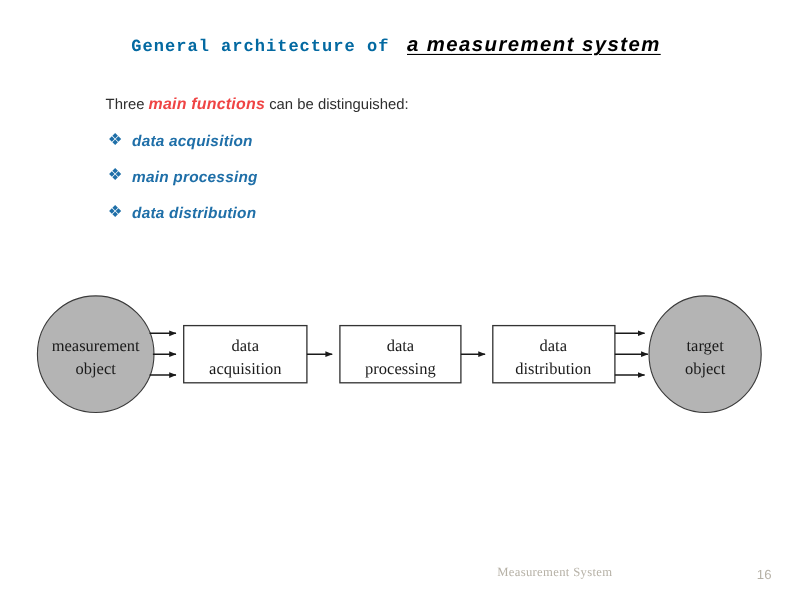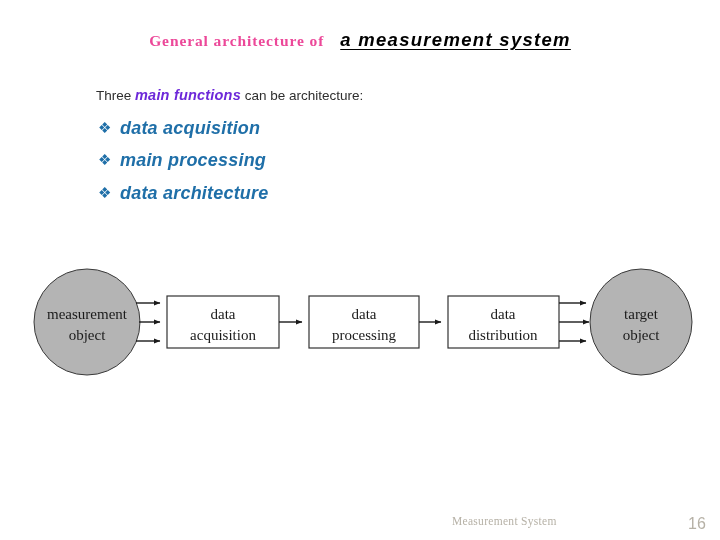--- a/index.html
+++ b/index.html
@@ -18,24 +18,24 @@
   
   #slide-title {
     position: absolute;
     left: 0;
     top: 29px;
     width: 720px;
     text-align: center;
     white-space: nowrap;
   }
   #slide-title .t-plain {
-    font-family: Liberation Serif, serif;
+    font-family: Liberation Mono, monospace;
     font-weight: bold;
     font-size: 15.5px;
-    color: #ec4899;
+    color: #0369a1;
     letter-spacing: 0.9px;
     vertical-align: baseline;
   }
   #slide-title .t-emph {
     font-family: "Liberation Sans", sans-serif;
     font-weight: bold;
     font-style: italic;
     font-size: 18.5px;
     color: #000000;
     letter-spacing: 1.3px;
@@ -59,21 +59,21 @@
     font-family: "Liberation Sans", sans-serif;
     font-weight: normal;
     color: #2e2e2e;
     margin-top: 12px;
   }
   #intro-line .intro-strong {
     font-family: "Liberation Sans", sans-serif;
     font-weight: bold;
     font-style: italic;
     font-size: 14.5px;
-    color: #6d28d9;
+    color: #ef4444;
     letter-spacing: 0.2px;
   }
 
   
   .bullet-row {
     position: absolute;
     left: 98px;
     white-space: nowrap;
     height: 20px;
   }
@@ -87,21 +87,21 @@
     font-size: 15px;
     color: #1f6fa8;
     line-height: 20px;
     vertical-align: top;
   }
   .bullet-text {
     display: inline-block;
     font-family: "Liberation Sans", sans-serif;
     font-weight: bold;
     font-style: italic;
-    font-size: 18px;
+    font-size: 14px;
     color: #1f6fa8;
     line-height: 20px;
     letter-spacing: 0.2px;
     vertical-align: top;
   }
 
   
   #diagram {
     position: absolute;
     left: 0;
@@ -127,44 +127,44 @@
     font-size: 11.5px;
     color: #b6b1a6;
     letter-spacing: 0.3px;
     white-space: nowrap;
   }
   #footer-page {
     position: absolute;
     left: 688px;
     top: 515px;
     font-family: "Liberation Sans", sans-serif;
-    font-size: 16px;
+    font-size: 12px;
     color: #b6b1a6;
     white-space: nowrap;
   }
 </style>
 </head>
 <body>
 
 <div id="slide-title">
   <span class="t-plain">General  architecture  of</span><span class="t-emph">a  measurement  system</span>
 </div>
 
 <div id="intro-line">
-  <span class="intro-pre">Three </span><span class="intro-strong">main functions</span><span class="intro-post"> can be architecture:</span>
+  <span class="intro-pre">Three </span><span class="intro-strong">main functions</span><span class="intro-post"> can be distinguished:</span>
 </div>
 
 <div class="bullet-row b0">
   <span class="bullet-mark">❖</span><span class="bullet-text">data acquisition</span>
 </div>
 <div class="bullet-row b1">
   <span class="bullet-mark">❖</span><span class="bullet-text">main processing</span>
 </div>
 <div class="bullet-row b2">
-  <span class="bullet-mark">❖</span><span class="bullet-text">data architecture</span>
+  <span class="bullet-mark">❖</span><span class="bullet-text">data distribution</span>
 </div>
 
 <div id="diagram">
   <svg width="720" height="150" viewBox="0 0 720 150" xmlns="http://www.w3.org/2000/svg">
     <defs>
       <marker id="arrowhead" markerWidth="7" markerHeight="7" refX="6.2" refY="2.6" orient="auto" markerUnits="userSpaceOnUse">
         <path d="M0,0 L6.6,2.6 L0,5.2 z" fill="#1a1a1a"></path>
       </marker>
     </defs>
 

